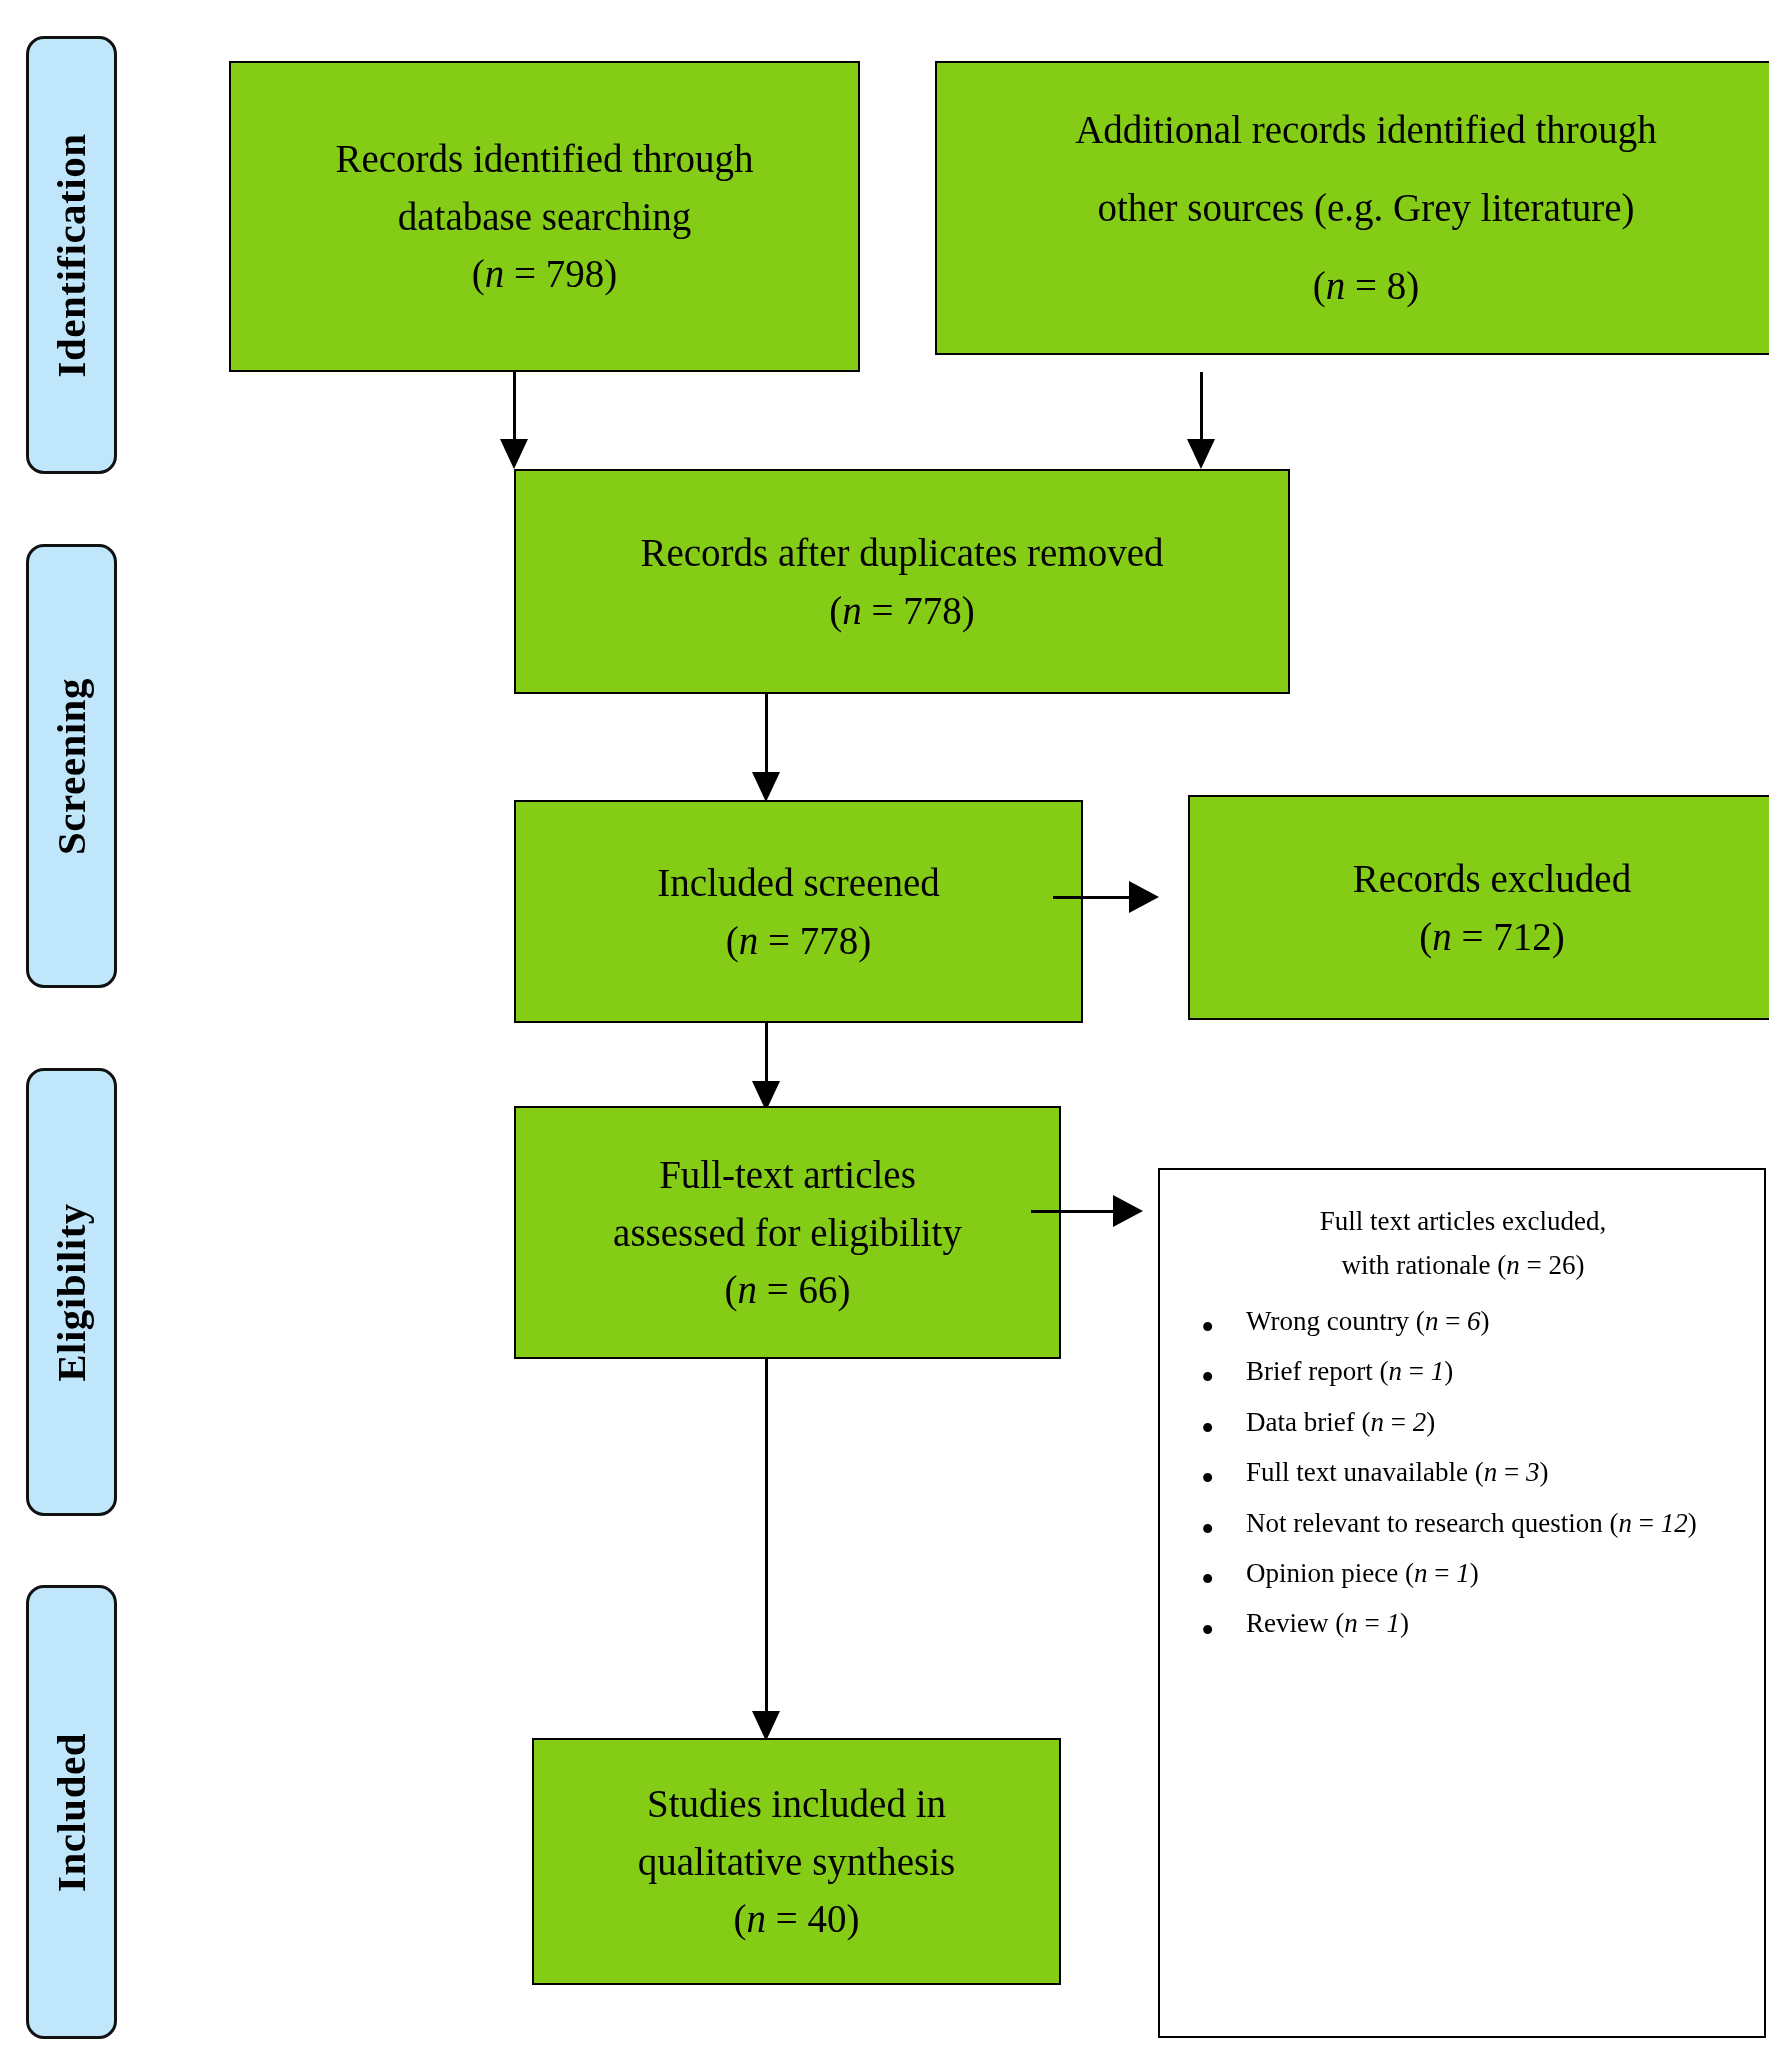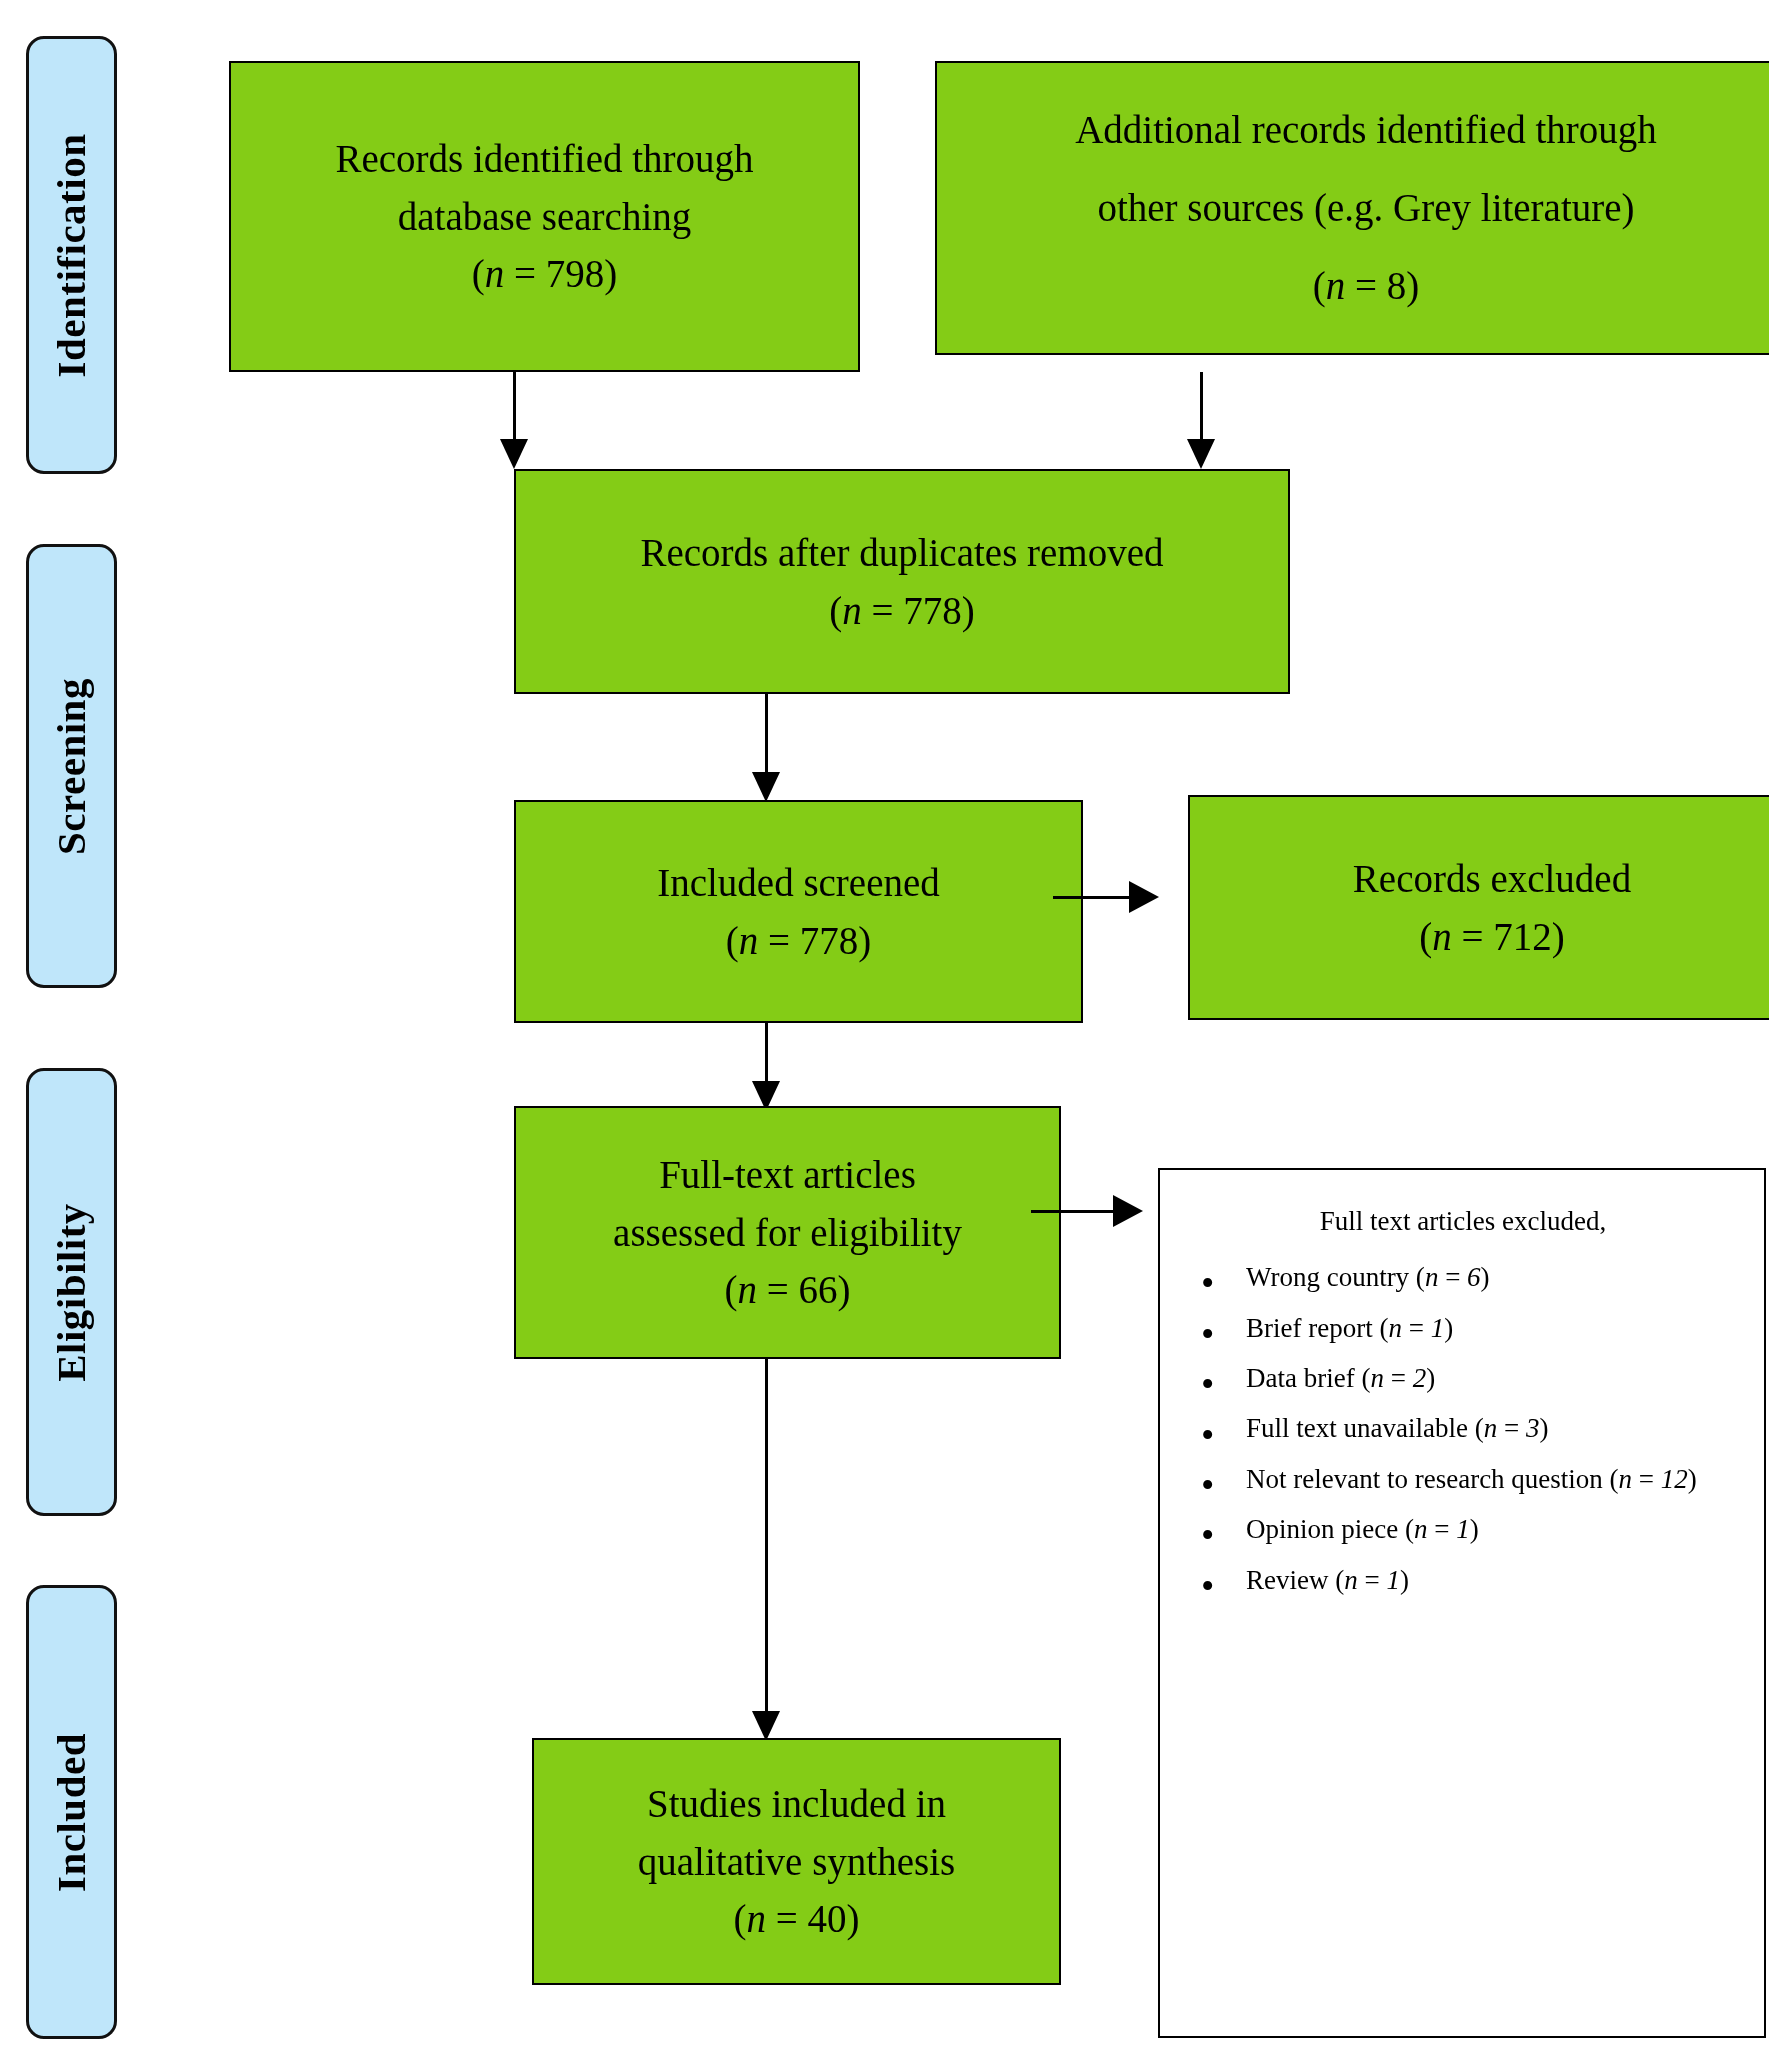--- a/index.html
+++ b/index.html
@@ -210,20 +210,21 @@
       <span>(</span><em class="n">n</em><span> = </span><span>66</span><span>)</span>
     </span>
   </div>
 
   <div class="hline" style="left:1031px; top:1210px; width:84px;"></div>
   <div class="arrow-right" style="left:1113px; top:1195px;"></div>
 
   <div class="excl-box" style="left:1158px; top:1168px; width:608px; height:870px;">
     <div class="excl-title">
       <div>Full text articles excluded,</div>
+      <div><span>with rationale (</span><em class="n">n</em><span> = </span><span>26</span><span>)</span></div>
     </div>
     <ul class="excl-list">
       <li><span>Wrong country (</span><em class="n">n</em><span> = </span><em class="n">6</em><span>)</span></li>
       <li><span>Brief report (</span><em class="n">n</em><span> = </span><em class="n">1</em><span>)</span></li>
       <li><span>Data brief (</span><em class="n">n</em><span> = </span><em class="n">2</em><span>)</span></li>
       <li><span>Full text unavailable (</span><em class="n">n</em><span> = </span><em class="n">3</em><span>)</span></li>
       <li><span>Not relevant to research question (</span><em class="n">n</em><span> = </span><em class="n">12</em><span>)</span></li>
       <li><span>Opinion piece (</span><em class="n">n</em><span> = </span><em class="n">1</em><span>)</span></li>
       <li><span>Review (</span><em class="n">n</em><span> = </span><em class="n">1</em><span>)</span></li>
     </ul>

